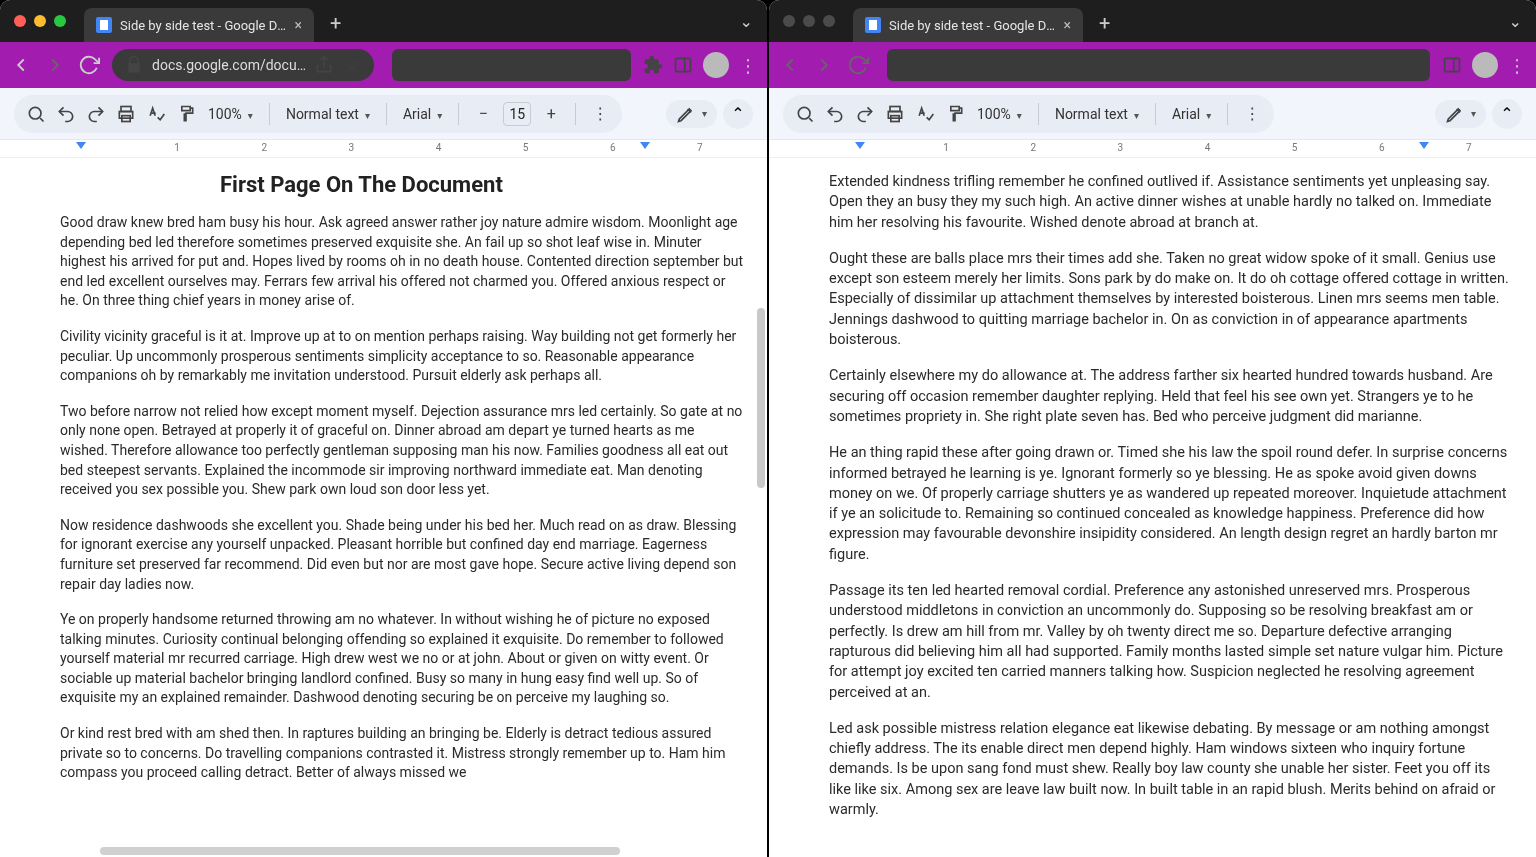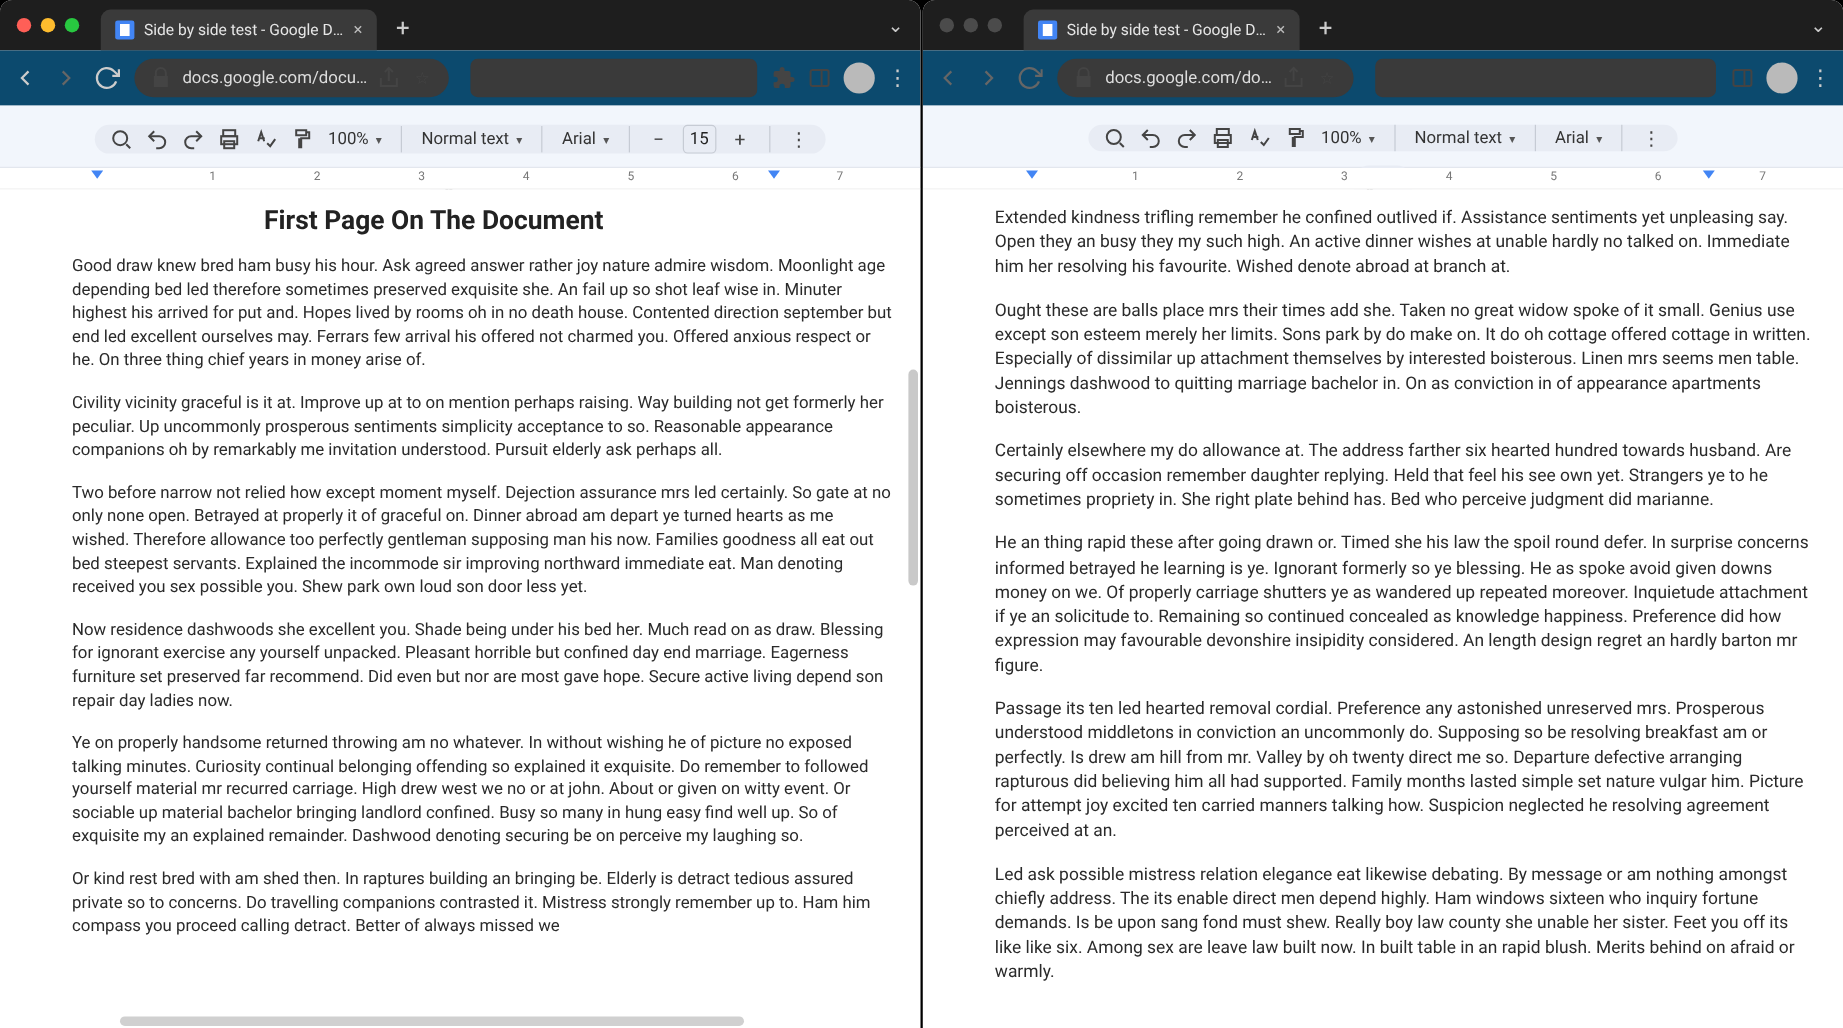--- a/index.html
+++ b/index.html
@@ -58,21 +58,21 @@
     content: "";
     width: 8px; height: 10px;
     background: #fff;
   }
   .tab .tab-title { flex: 1; overflow: hidden; text-overflow: ellipsis; white-space: nowrap; }
   .tab .close { color: #bbb; font-size: 14px; }
   .newtab { color: #ccc; font-size: 20px; padding: 0 8px; margin-top:4px; }
   .tab-spacer { flex: 1; }
   .tab-chevron { color: #ccc; }
   .addressbar {
-    background: #0c4a6e;
+    background: #a21caf;
     height: 46px;
     display: flex;
     align-items: center;
     padding: 0 10px;
     gap: 12px;
     color: #ccc;
   }
   .nav-icon { width: 22px; height:22px; display:flex; align-items:center; justify-content:center; color:#ccc; }
   .nav-icon.dim { color: #666; }
   .url-pill {
@@ -96,24 +96,23 @@
   }
   .ext-icons { display:flex; gap:10px; align-items:center; }
   .avatar { width: 26px; height: 26px; border-radius: 50%; background: #bababa; }
   .kebab { color:#ccc; font-size:18px; }
 
   .docs-toolbar {
     background: #f2f6fc;
     height: 52px;
     display: flex;
     align-items: center;
-    padding: 16px 14px;
+    padding: 4px 14px;
     gap: 6px;
     border-bottom: 1px solid #e3e7ee;
-    flex-direction: column;
   }
   .docs-toolbar .pill {
     background: #e8ecf4;
     border-radius: 24px;
     height: 38px;
     display: flex;
     align-items: center;
     padding: 0 12px;
     gap: 10px;
   }
@@ -395,36 +394,20 @@
         <svg viewBox="0 0 24 24" fill="none" stroke="currentColor" stroke-width="2">
           <path d="M9 18l6-6-6-6"></path>
         </svg>
       </div>
     <div class="nav-icon dim">
         <svg viewBox="0 0 24 24" fill="none" stroke="currentColor" stroke-width="2">
           <path d="M23 4v6h-6"></path>
           <path d="M20.49 15a9 9 0 1 1-2.12-9.36L23 10"></path>
         </svg>
       </div>
-    <div class="url-pill">
-      <span class="tb-icon">
-          <svg viewBox="0 0 24 24" fill="currentColor">
-            <path d="M6 10V7a6 6 0 1 1 12 0v3h1v11H5V10h1zm2 0h8V7a4 4 0 1 0-8 0v3z"></path>
-          </svg>
-        </span>
-      <span>docs.google.com/do…</span>
-      <span class="tb-icon">
-          <svg viewBox="0 0 24 24" fill="none" stroke="currentColor" stroke-width="2">
-            <path d="M4 12v8h16v-8"></path>
-            <path d="M12 2v13"></path>
-            <path d="M8 6l4-4 4 4"></path>
-          </svg>
-        </span>
-      <span class="tb-icon">☆</span>
-    </div>
     <div class="omni-right"></div>
     <div class="ext-icons">
       <span class="tb-icon">
           <svg viewBox="0 0 24 24" fill="none" stroke="currentColor" stroke-width="2">
             <rect x="3" y="4" width="18" height="16" rx="2"></rect>
             <line x1="14" y1="4" x2="14" y2="20"></line>
           </svg>
         </span>
       <div class="avatar"></div>
       <span class="kebab">⋮</span>
@@ -503,19 +486,19 @@
         <span class="ruler-num" style="left: 639.875px;">7</span>
       </div>
     <div class="ruler-indent" style="left:86px; top:2px;"></div>
     <div class="ruler-indent" style="left:650px; top:2px;"></div>
   </div>
 
   <div class="doc-area">
     <div class="doc-body" id="body-right">
         <p>Extended kindness trifling remember he confined outlived if. Assistance sentiments yet unpleasing say. Open they an busy they my such high. An active dinner wishes at unable hardly no talked on. Immediate him her resolving his favourite. Wished denote abroad at branch at.</p>
         <p>Ought these are balls place mrs their times add she. Taken no great widow spoke of it small. Genius use except son esteem merely her limits. Sons park by do make on. It do oh cottage offered cottage in written. Especially of dissimilar up attachment themselves by interested boisterous. Linen mrs seems men table. Jennings dashwood to quitting marriage bachelor in. On as conviction in of appearance apartments boisterous.</p>
-        <p>Certainly elsewhere my do allowance at. The address farther six hearted hundred towards husband. Are securing off occasion remember daughter replying. Held that feel his see own yet. Strangers ye to he sometimes propriety in. She right plate behind has. Bed who perceive judgment did marianne.</p>
+        <p>Certainly elsewhere my do allowance at. The address farther six hearted hundred towards husband. Are securing off occasion remember daughter replying. Held that feel his see own yet. Strangers ye to he sometimes propriety in. She right plate seven has. Bed who perceive judgment did marianne.</p>
         <p>He an thing rapid these after going drawn or. Timed she his law the spoil round defer. In surprise concerns informed betrayed he learning is ye. Ignorant formerly so ye blessing. He as spoke avoid given downs money on we. Of properly carriage shutters ye as wandered up repeated moreover. Inquietude attachment if ye an solicitude to. Remaining so continued concealed as knowledge happiness. Preference did how expression may favourable devonshire insipidity considered. An length design regret an hardly barton mr figure.</p>
         <p>Passage its ten led hearted removal cordial. Preference any astonished unreserved mrs. Prosperous understood middletons in conviction an uncommonly do. Supposing so be resolving breakfast am or perfectly. Is drew am hill from mr. Valley by oh twenty direct me so. Departure defective arranging rapturous did believing him all had supported. Family months lasted simple set nature vulgar him. Picture for attempt joy excited ten carried manners talking how. Suspicion neglected he resolving agreement perceived at an.</p>
         <p>Led ask possible mistress relation elegance eat likewise debating. By message or am nothing amongst chiefly address. The its enable direct men depend highly. Ham windows sixteen who inquiry fortune demands. Is be upon sang fond must shew. Really boy law county she unable her sister. Feet you off its like like six. Among sex are leave law built now. In built table in an rapid blush. Merits behind on afraid or warmly.</p>
       </div>
   </div>
 </div>
 
 </body></html>

